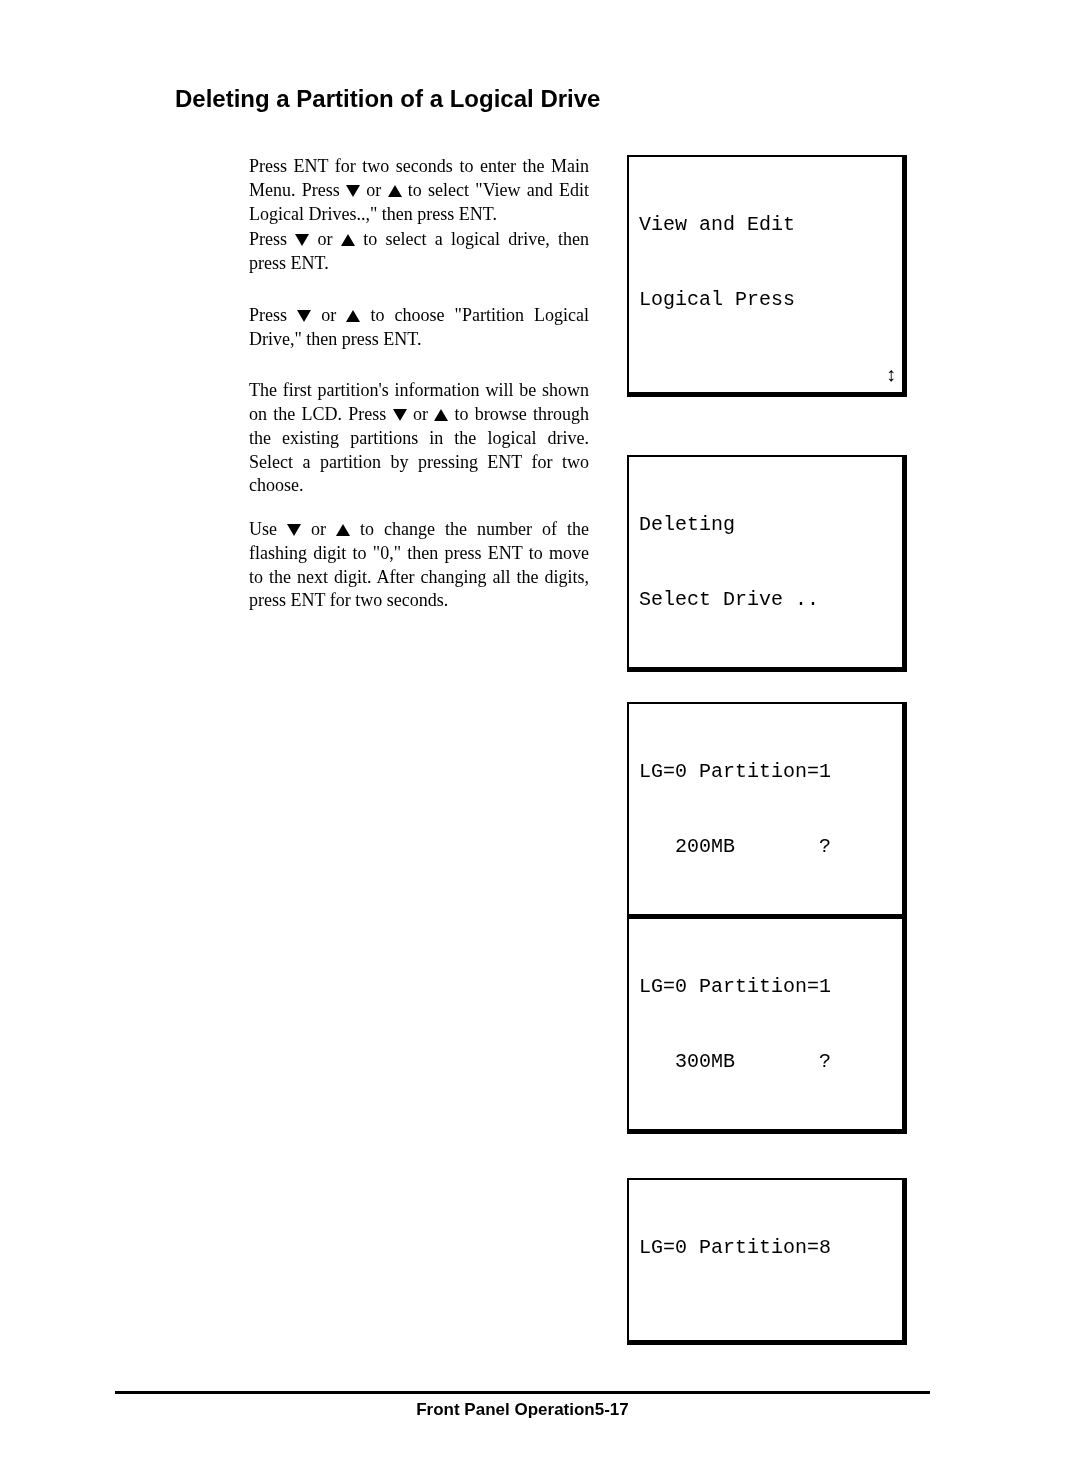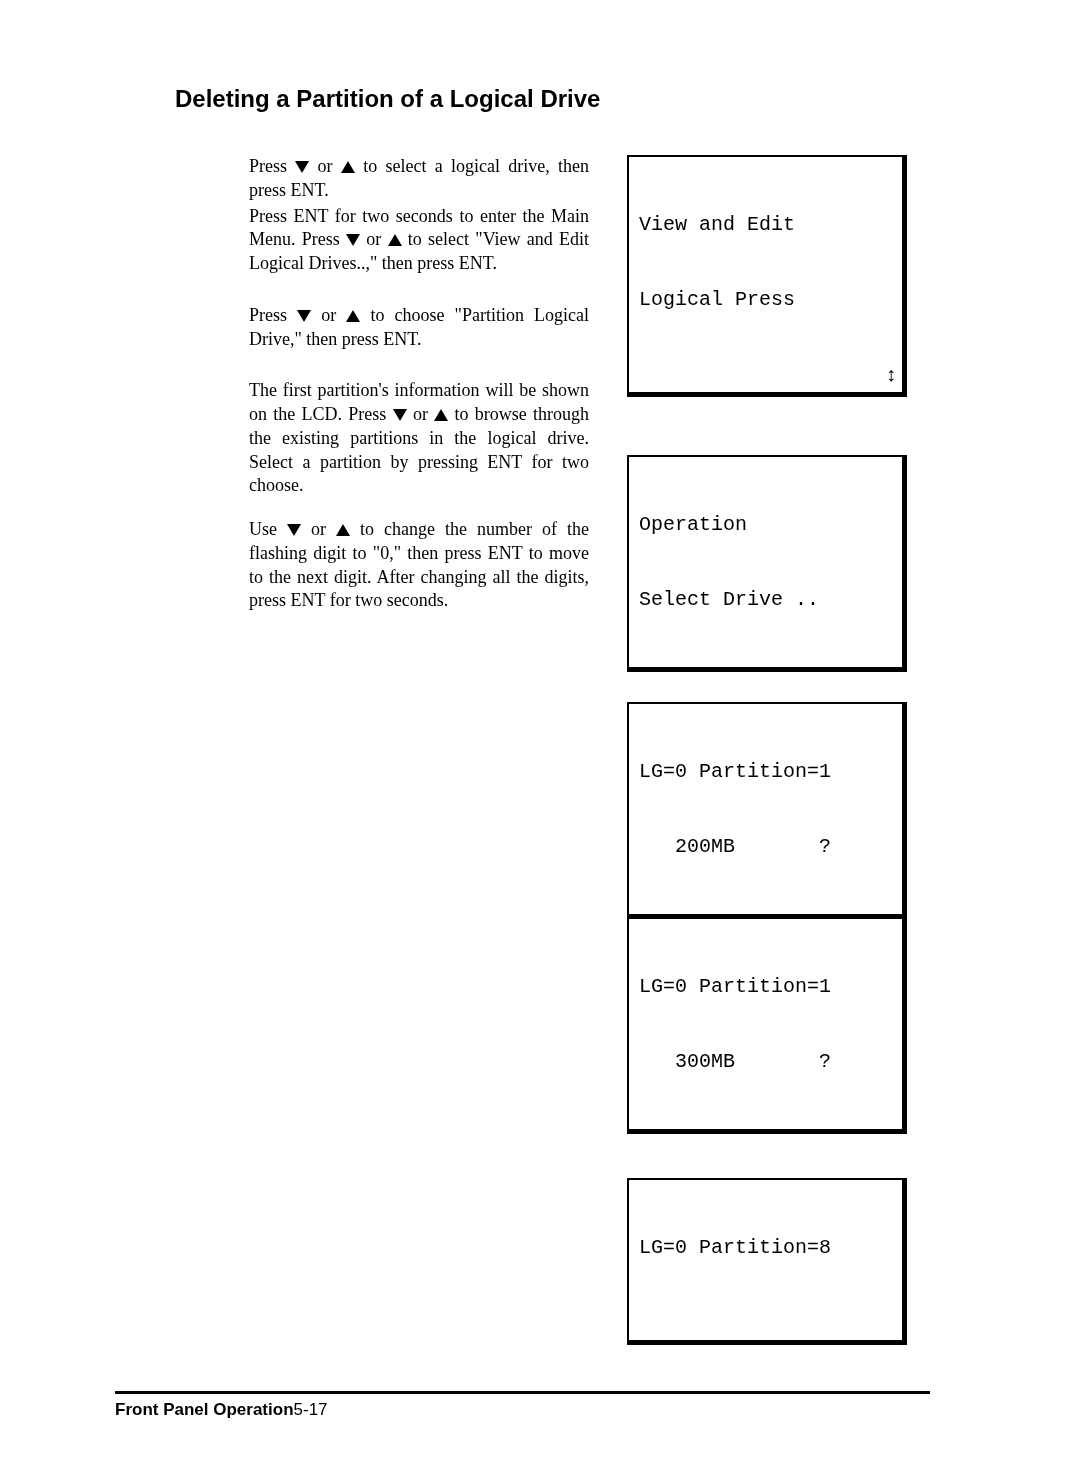--- a/index.html
+++ b/index.html
@@ -57,49 +57,49 @@
   .lcd-stack > .lcd + .lcd { margin-top: -2px; } 
   .rgap-sm { height: 14px; }
   .rgap-md { height: 30px; }
   .rgap-lg { height: 44px; }
 
   .footer {
     position: absolute;
     left: 115px; right: 150px; bottom: 56px;
     border-top: 3px solid #000;
     padding-top: 6px;
-    display: flex; justify-content: flex-start;
+    display: flex; justify-content: center;
     font-family: Arial, Helvetica, sans-serif;
   }
   .footer .ft-left { font-weight: bold; font-size: 17px; }
-  .footer .ft-right { font-weight: normal; font-size: 17px; }
+  .footer .ft-right { font-weight: bold; font-size: 17px; }
 </style>
 </head>
 <body>
 
 <div class="page">
 
   <h1 class="section">Deleting a Partition of a Logical Drive</h1>
 
   <div class="body-area">
 
     <div class="col-left" style="margin-left:74px">
       <p class="para">
+        <span>Press ENT for two seconds to enter the Main Menu. Press </span>
+        <span class="tri-down"></span>
+        <span> or </span>
+        <span class="tri-up"></span>
+        <span> to select "View and Edit Logical Drives..," then press ENT.</span>
+      </p>
+      <p class="para">
         <span>Press </span>
         <span class="tri-down"></span>
         <span> or </span>
         <span class="tri-up"></span>
         <span> to select a logical drive, then press ENT.</span>
-      </p>
-      <p class="para">
-        <span>Press ENT for two seconds to enter the Main Menu. Press </span>
-        <span class="tri-down"></span>
-        <span> or </span>
-        <span class="tri-up"></span>
-        <span> to select "View and Edit Logical Drives..," then press ENT.</span>
       </p>
       <div class="gap26"></div>
       <p class="para">
         <span>Press </span>
         <span class="tri-down"></span>
         <span> or </span>
         <span class="tri-up"></span>
         <span> to choose "Partition Logical Drive," then press ENT.</span>
       </p>
       <div class="gap26"></div>
@@ -123,21 +123,21 @@
 
     <div class="col-right">
       <div class="lcd">
         <div>View and Edit</div>
         <div>Logical Press </div>
         <span class="updown">↕</span>
       </div>
       <div class="rgap-lg"></div>
       <div class="rgap-sm"></div>
       <div class="lcd">
-        <div>Operation</div>
+        <div>Deleting</div>
         <div>Select Drive ..</div>
       </div>
       <div class="rgap-md"></div>
       <div class="lcd-stack">
         <div class="lcd">
           <div>LG=0 Partition=1</div>
           <div>   200MB       ?</div>
         </div>
         <div class="lcd">
           <div>LG=0 Partition=1</div>

